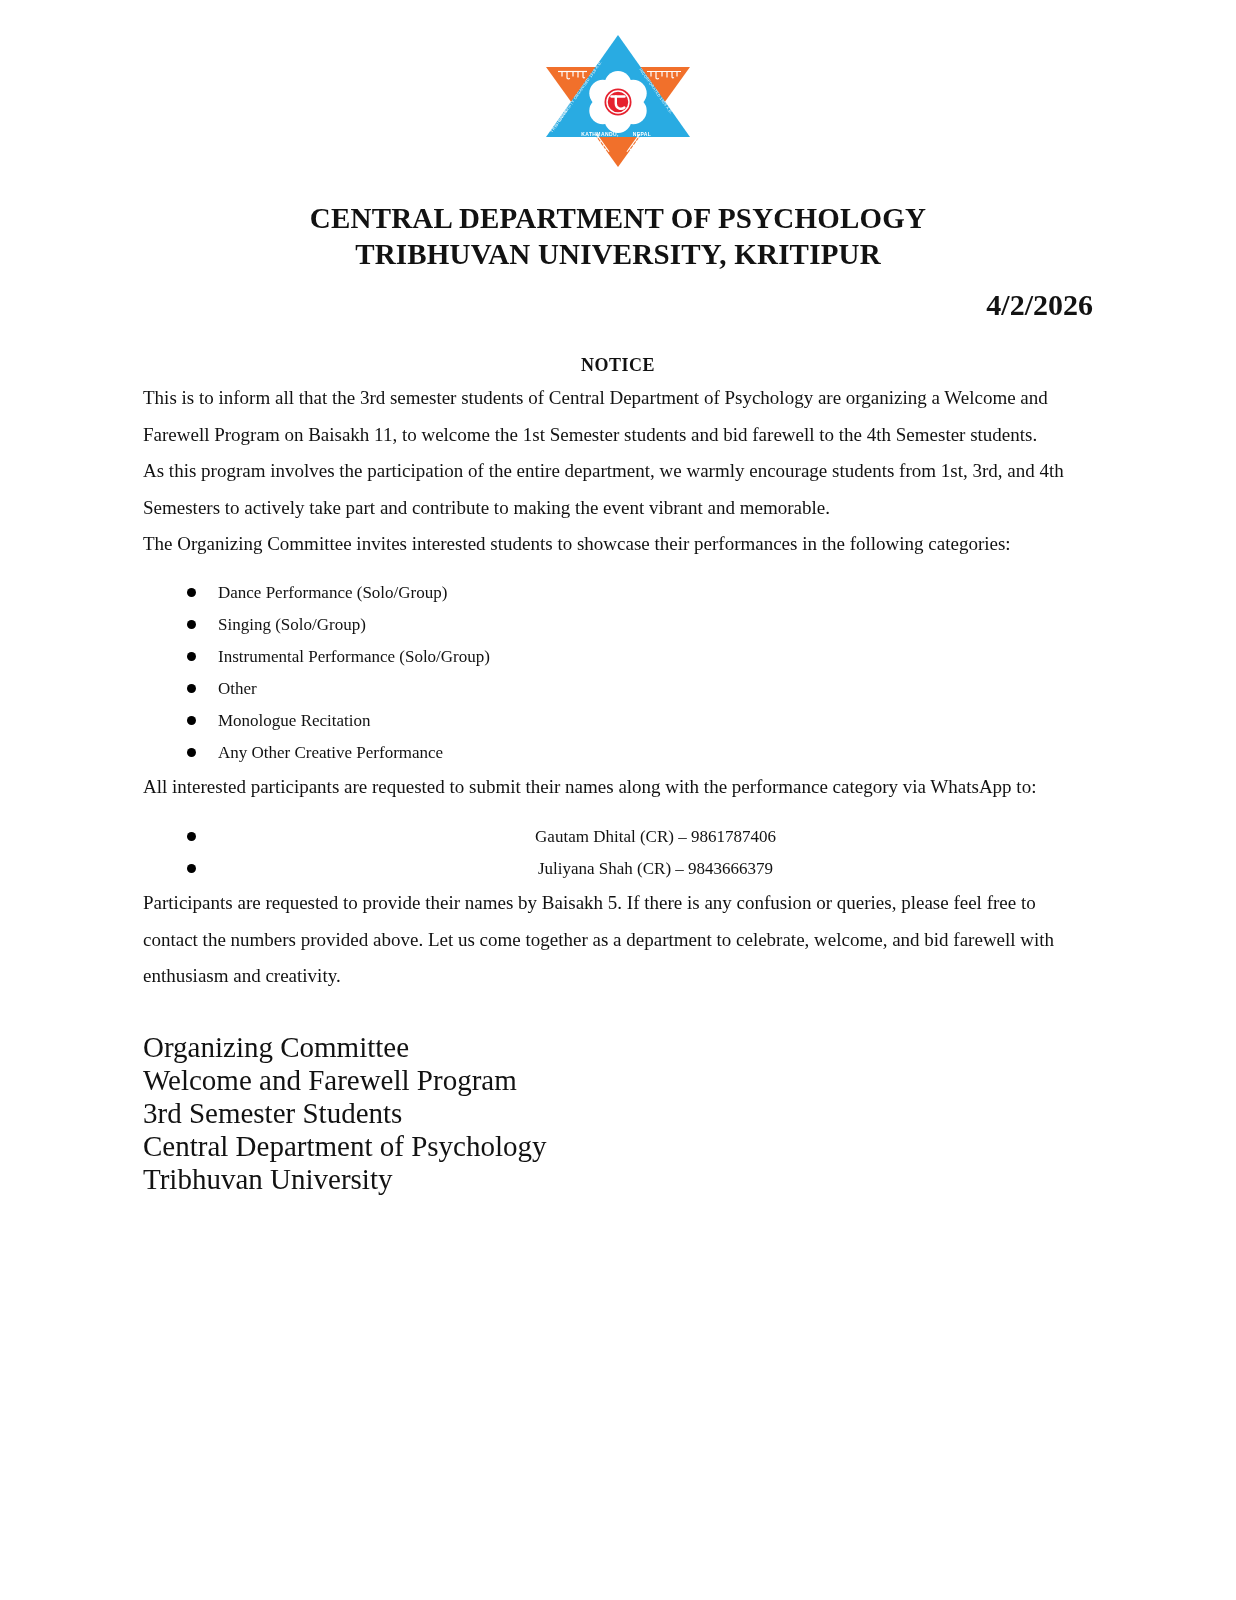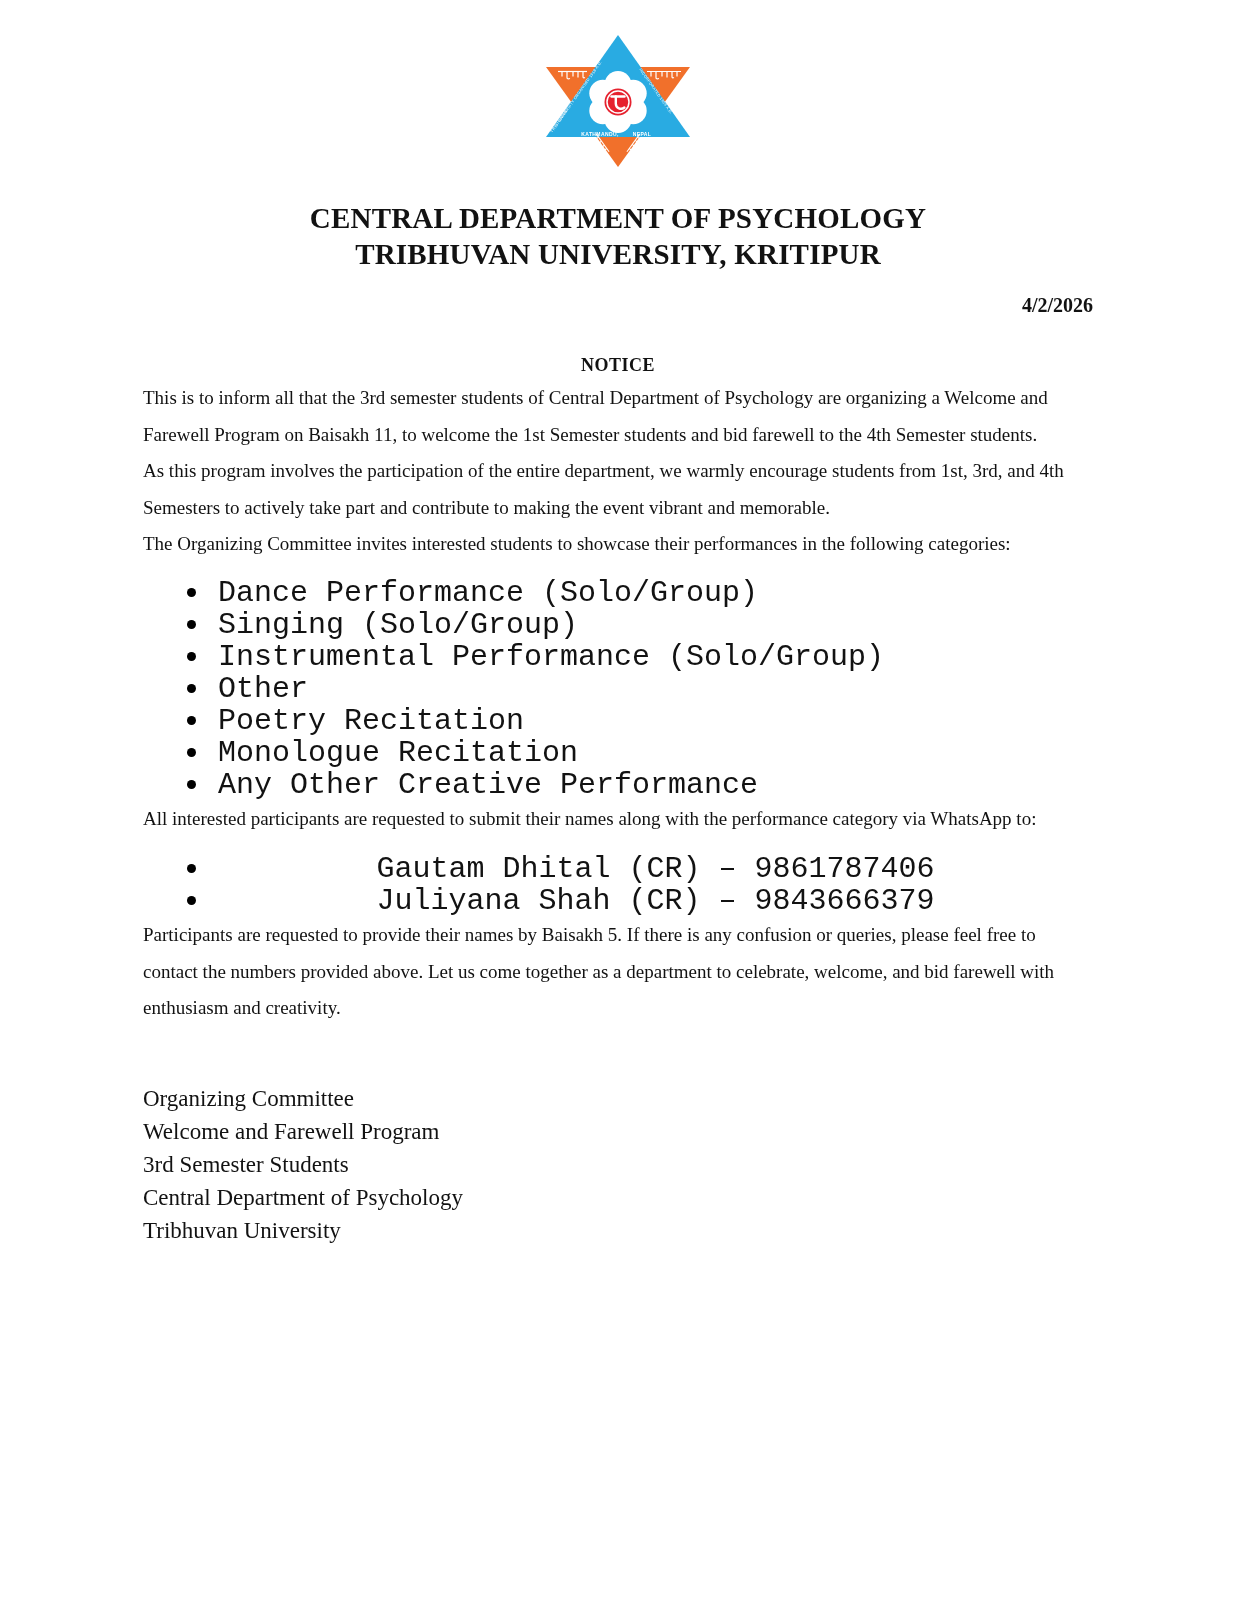--- a/index.html
+++ b/index.html
@@ -19,21 +19,21 @@
     font-weight:bold;
     font-size:29px;
     line-height:36px;
     letter-spacing:0.2px;
   }
   .content { padding:0 143px; }
   .date-row {
     margin-top:18px;
     text-align:right;
     font-weight:bold;
-    font-size:20px;
+    font-size:30px;
     line-height:30px;
   }
   .notice-title {
     margin-top:30px;
     text-align:center;
     font-weight:bold;
     font-size:18px;
     line-height:30px;
     letter-spacing:0.5px;
   }
@@ -50,37 +50,36 @@
     line-height:36.5px;
   }
   .mt-first { margin-top:28px; }
   .mt-para  { margin-top:8px; }
   .mt-p4    { margin-top:18px; }
   .mt-p5    { margin-top:24px; }
   ul.doc-list {
     margin:14px 0 0 0;
     padding:0 0 0 75px;
     list-style:none;
-    font-size:30px;
+    font-size:17px;
     line-height:32px;
-    font-family:Liberation Mono, monospace;
   }
   ul.doc-list.contacts { margin-top:16px;text-align:center; }
   ul.doc-list li { position:relative; }
   ul.doc-list li::before {
     content:'';
     position:absolute;
     left:-31px; top:11px;
     width:9px; height:9px;
     border-radius:50%;
     background:#000;
   }
   .signature {
-    margin-top:55px;
-    font-size:23px;
+    margin-top:36px;
+    font-size:29px;
     line-height:33px;
   }
   svg text { font-family:"Liberation Sans","DejaVu Sans",sans-serif; }
 </style>
 </head>
 <body>
 
 <div class="page">
 
   <div class="logo-wrap">
@@ -147,21 +146,20 @@
 
     <p class="body mt-para">As this program involves the participation of the entire department, we warmly encourage students from 1st, 3rd, and 4th Semesters to actively take part and contribute to making the event vibrant and memorable.</p>
 
     <p class="body mt-para">The Organizing Committee invites interested students to showcase their performances in the following categories:</p>
 
     <ul class="doc-list categories">
         <li>Dance Performance (Solo/Group)</li>
         <li>Singing (Solo/Group)</li>
         <li>Instrumental Performance (Solo/Group)</li>
         <li>Other</li>
-        <li>Poetry Recitation</li>
         <li>Monologue Recitation</li>
         <li>Any Other Creative Performance</li>
       </ul>
 
     <p class="body mt-p4">All interested participants are requested to submit their names along with the performance category via WhatsApp to:</p>
 
     <ul class="doc-list contacts">
         <li>Gautam Dhital (CR) – 9861787406</li>
         <li>Juliyana Shah (CR) – 9843666379</li>
       </ul>

